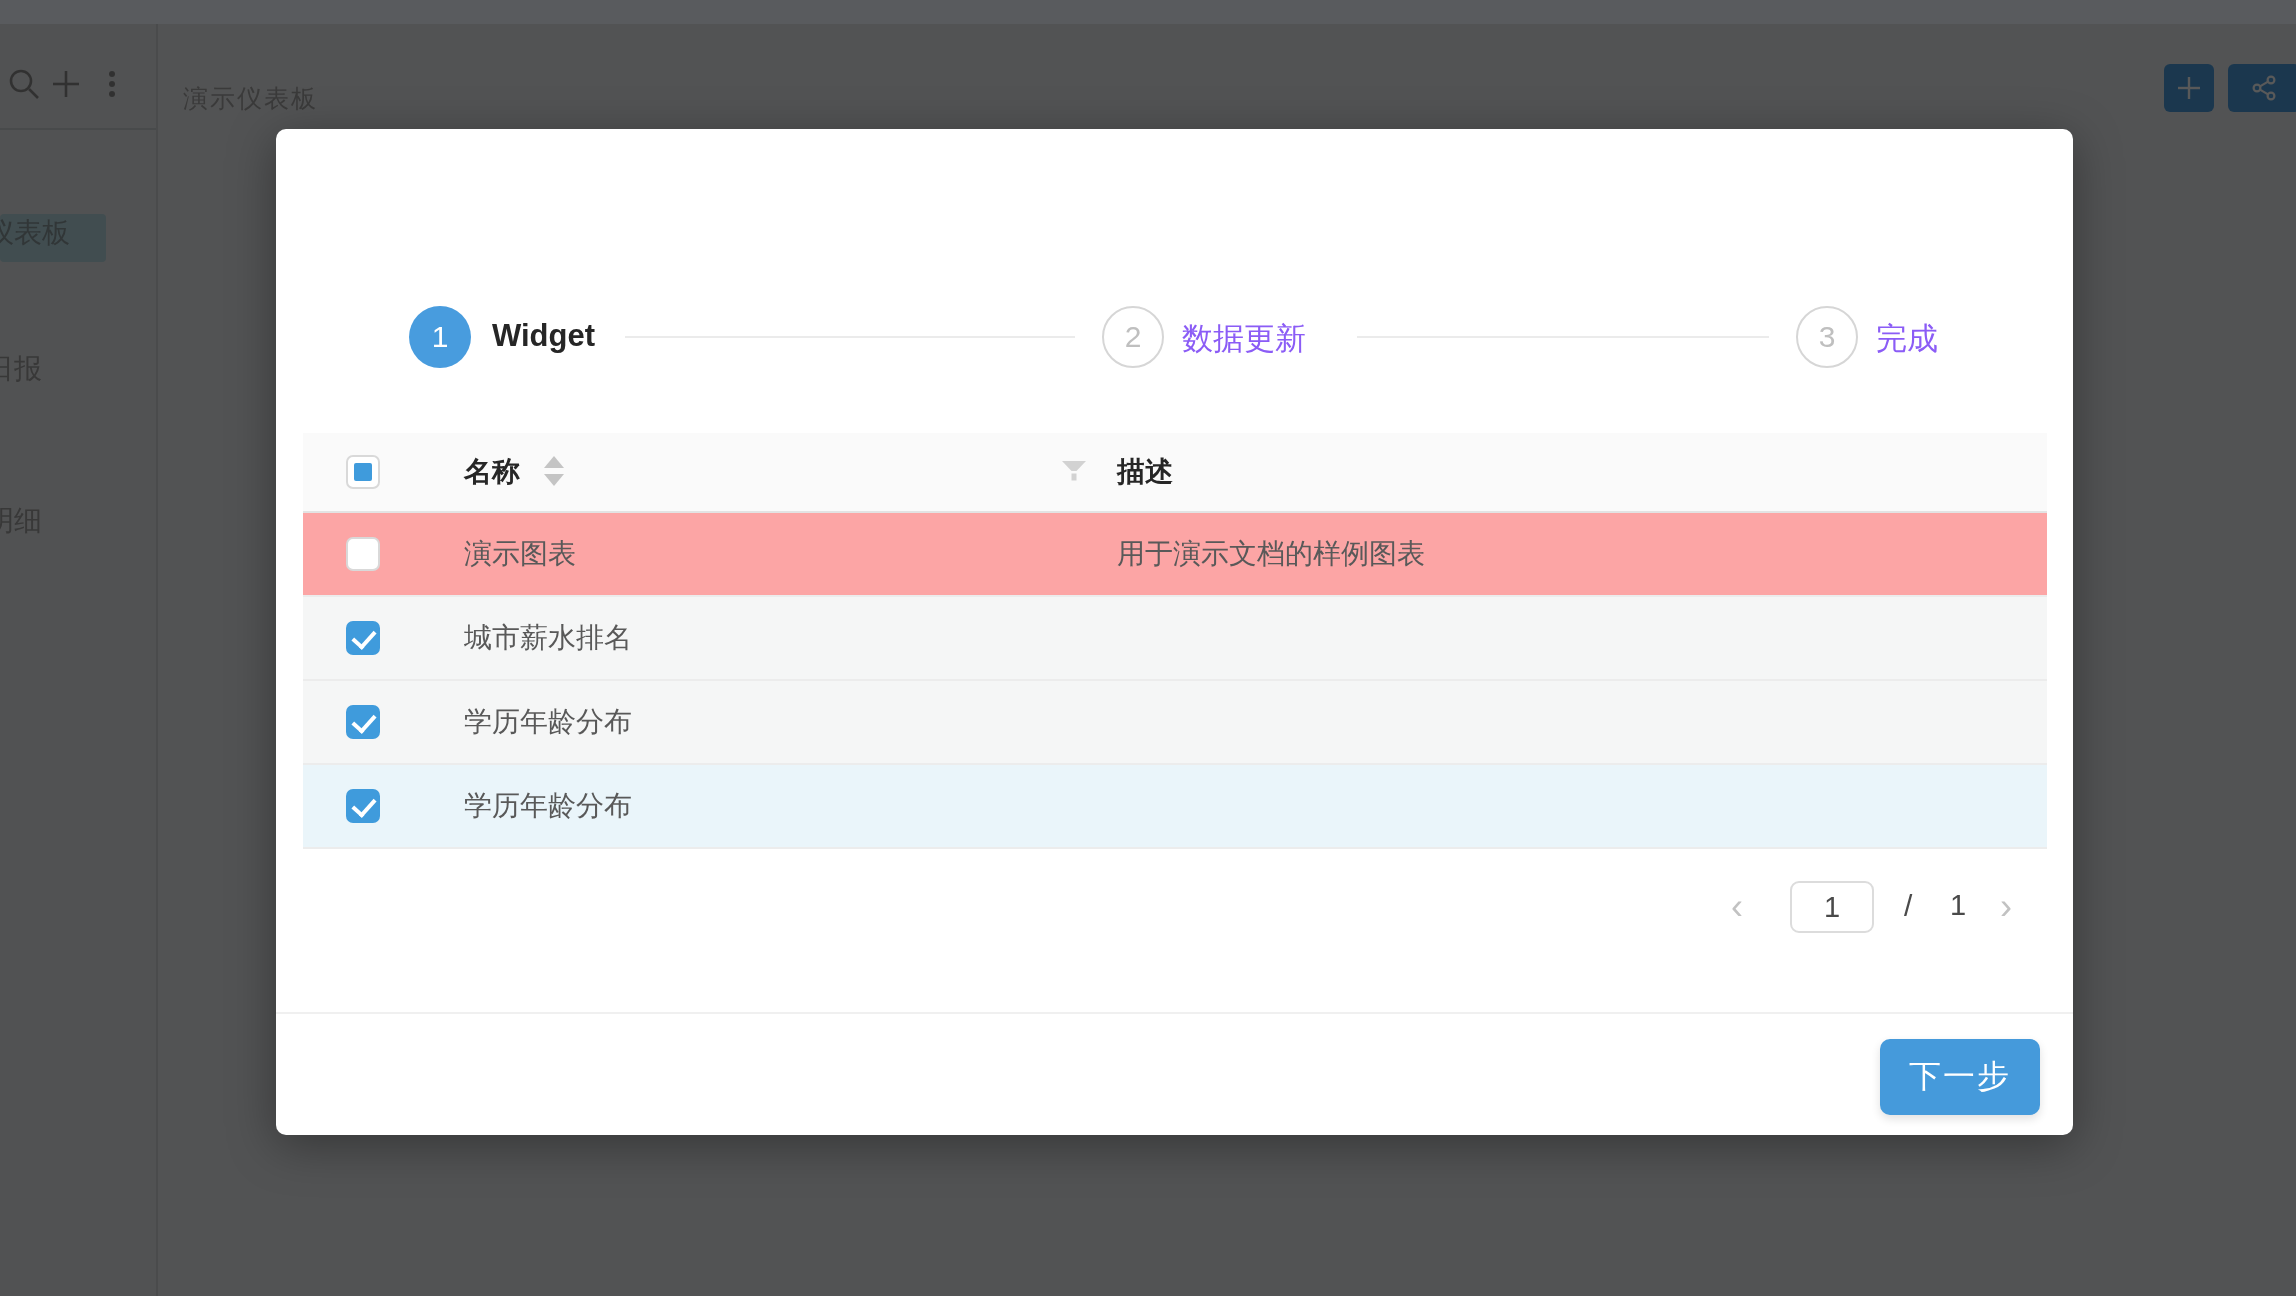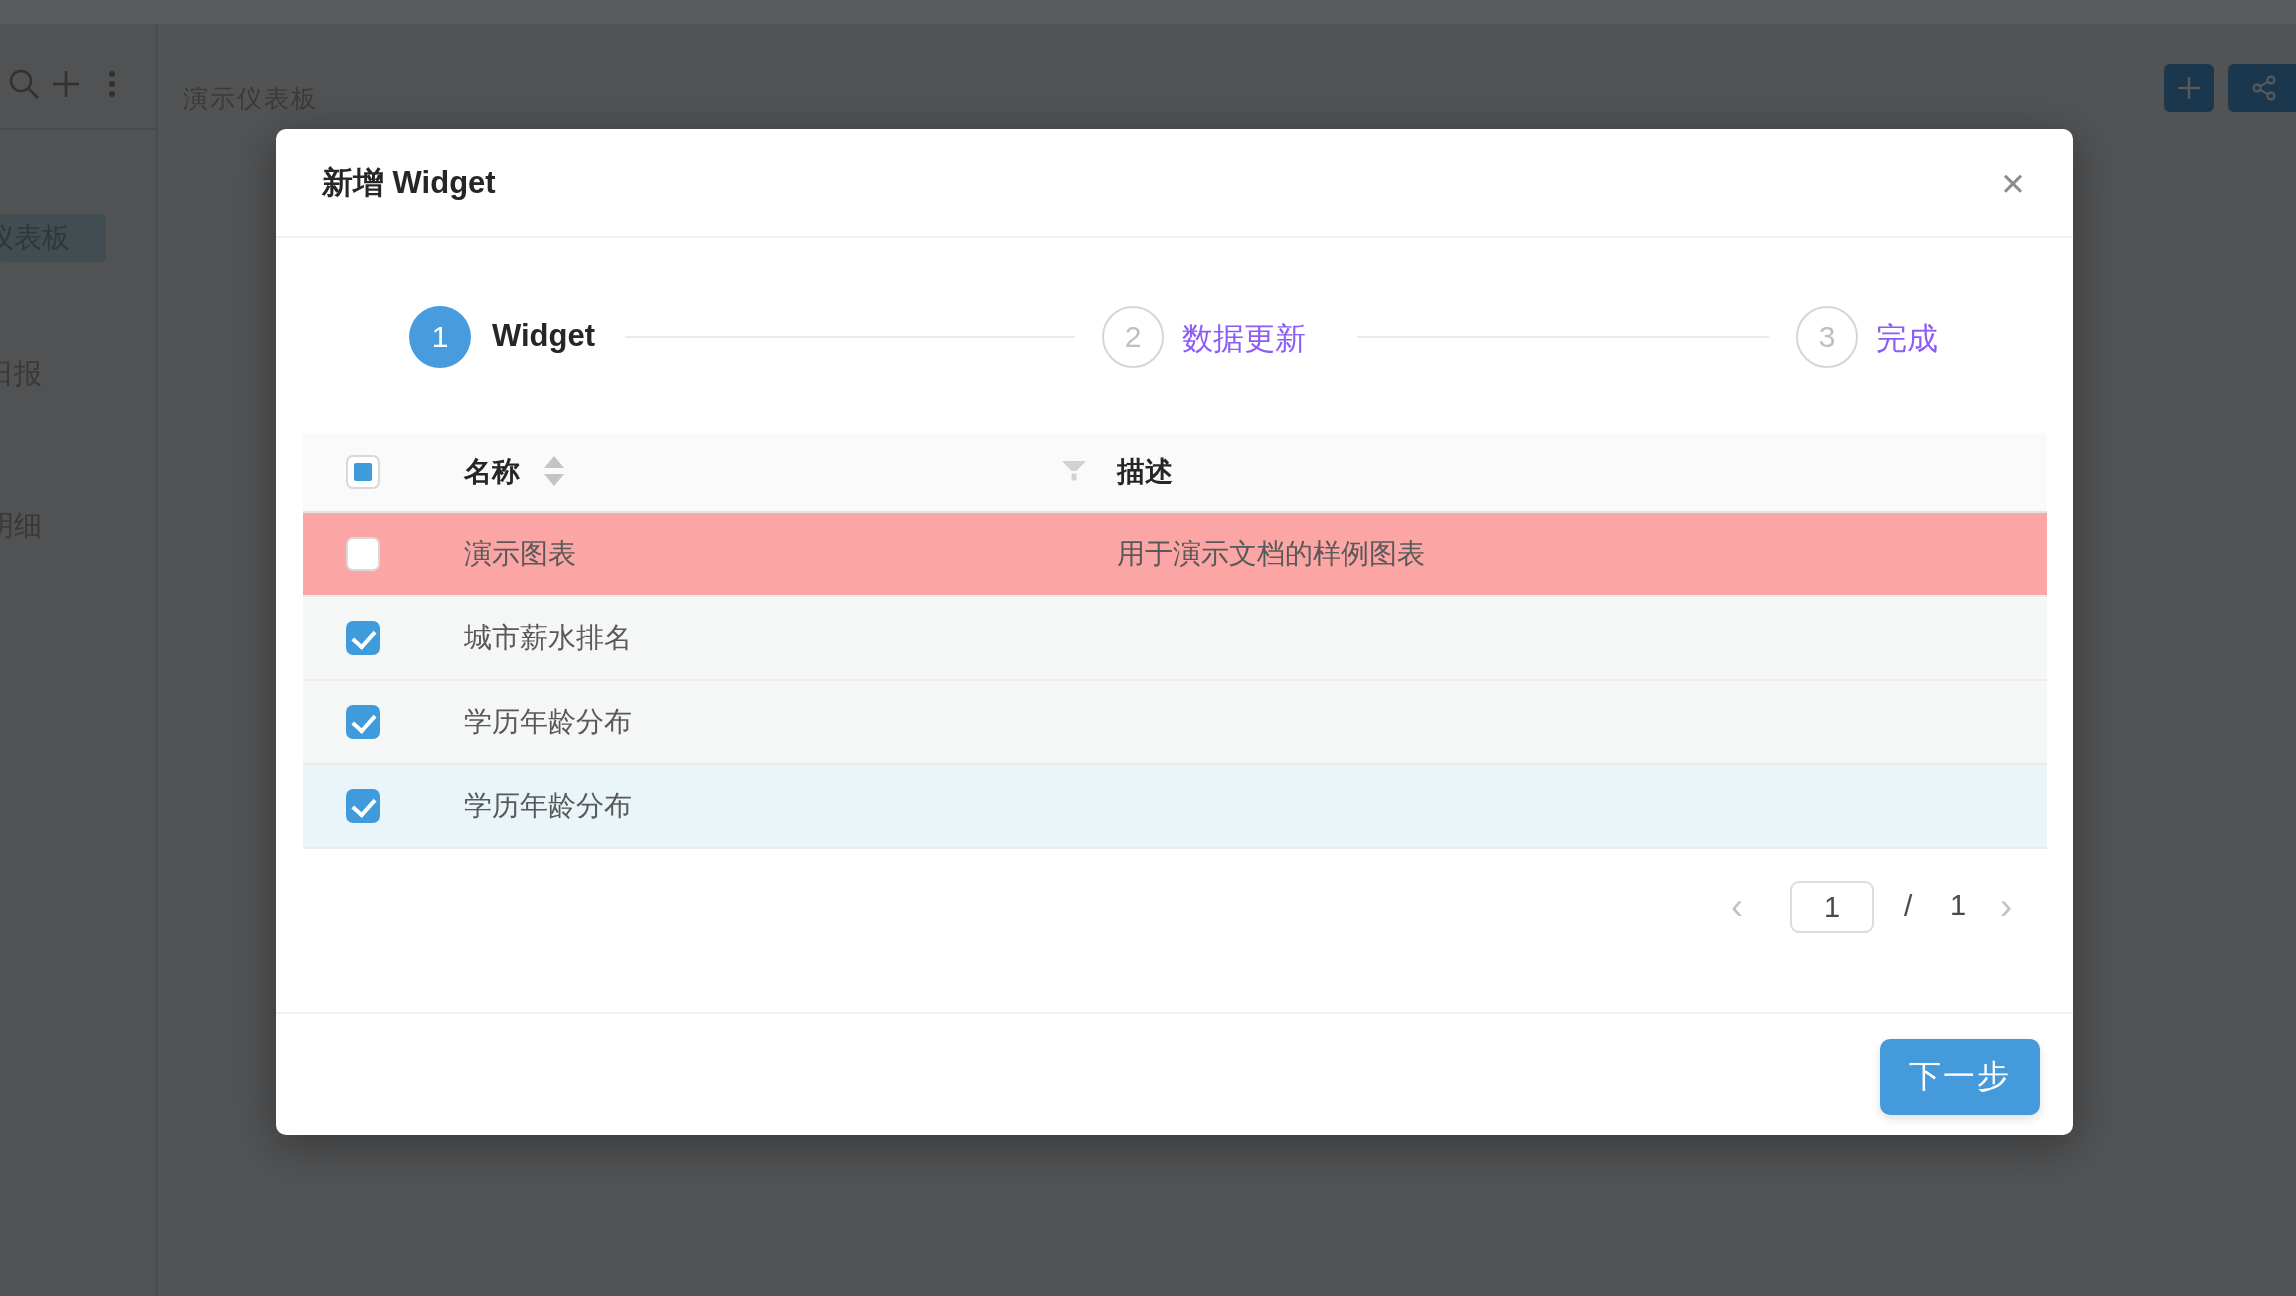--- a/index.html
+++ b/index.html
@@ -26,21 +26,21 @@
   }
   .sidebar-toolbar { position: absolute; left: 0; top: 0; width: 100%; height: 106px; border-bottom: 2px solid #cfd3d6; }
   .sb-icon { position: absolute; top: 42px; width: 36px; height: 36px; color: #8e8e8e; }
   .sb-icon svg { width: 100%; height: 100%; }
   .sb-icon-search { left: 6px; }
   .sb-icon-plus { left: 48px; }
   .sb-icon-more { left: 94px; }
 
   .sidebar-item {
     position: absolute; left: 0; width: 106px; height: 48px;
-    display: flex; align-items: center;
+    display: flex; 
     font-size: 28px; color: #a0a0a0; white-space: nowrap; overflow: hidden;
   }
   .sidebar-item span { position: relative; left: -14px; }
   .sidebar-item.selected { background: #b9dce4; border-radius: 4px; color: #8c9a9e; }
   .item-dashboard { top: 190px; }
   .item-daily { top: 326px; }
   .item-detail { top: 478px; }
 
   .page-title {
     position: absolute; left: 183px; top: 58px;
@@ -223,24 +223,20 @@
         <line x1="10" y1="15.6" x2="18" y2="20.4"></line>
       </svg>
     </div>
   </div>
 </div>
 
 <div class="overlay"></div>
 
 <div class="modal">
 
-  <div class="modal-header">
-    <div class="modal-title">新增 Widget</div>
-    <div class="modal-close">✕</div>
-  </div>
 
   <div class="stepper">
     <div class="step-circle sc-1 active">1</div>
     <div class="step-label sl-1 active">Widget</div>
     <div class="step-line line-1"></div>
     <div class="step-circle sc-2 pending">2</div>
     <div class="step-label sl-2 pending">数据更新</div>
     <div class="step-line line-2"></div>
     <div class="step-circle sc-3 pending">3</div>
     <div class="step-label sl-3 pending">完成</div>

